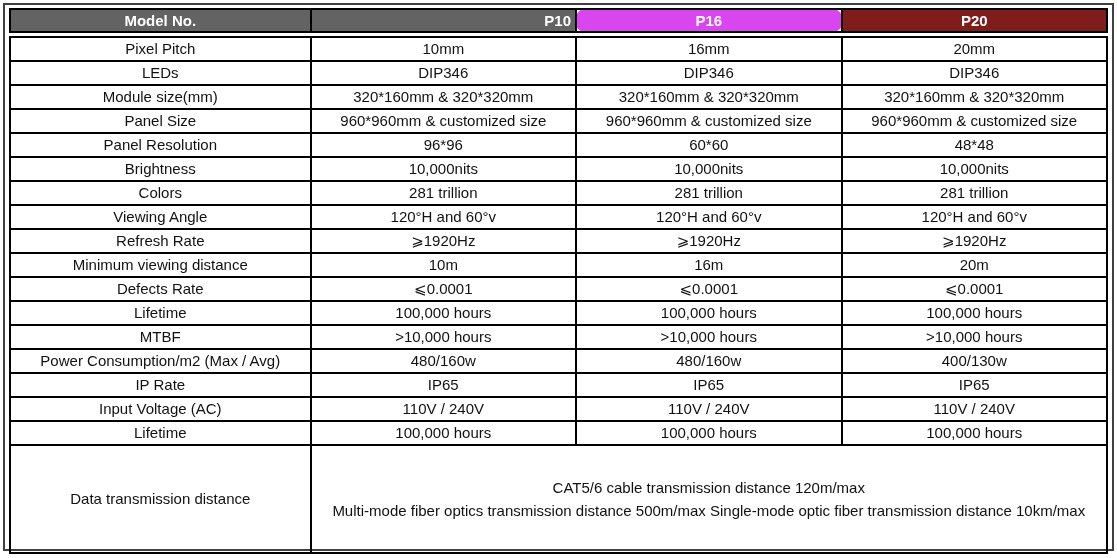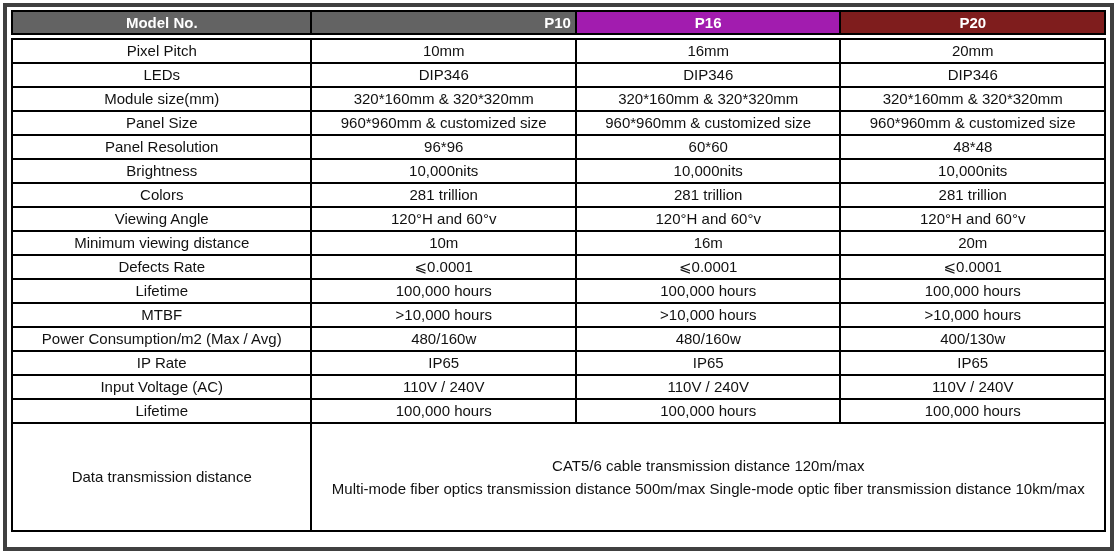--- a/index.html
+++ b/index.html
@@ -12,21 +12,21 @@
     height: 558px;
     overflow: hidden;
     font-family: "Liberation Sans", "DejaVu Sans", sans-serif;
     color: #111111;
   }
   .frame {
     box-sizing: border-box;
     margin: 3px 0 0 3px;
     width: 1111px;
     height: 548px;
-    border: 4px solid #404040;
+    border: 2px solid #404040;
     padding: 3px 4px 4px 4px;
     background: #ffffff;
   }
   table {
     width: 100%;
     border-collapse: collapse;
     table-layout: fixed;
   }
   col.c-label { width: 27.4%; }
   col.c-val   { width: 24.2%; }
@@ -74,21 +74,21 @@
     <colgroup>
         <col class="c-label">
         <col class="c-val">
         <col class="c-val">
         <col class="c-val">
       </colgroup>
     <tbody>
         <tr>
       <th style="background: rgb(99, 99, 99); color: rgb(255, 255, 255);">Model No.</th>
       <th style="background: rgb(99, 99, 99); color: rgb(255, 255, 255); text-align: right;">P10</th>
-      <th style="background: #a21caf; color: rgb(255, 255, 255);">P16</th>
+      <th style="background: #d946ef; color: rgb(255, 255, 255); border-radius: 9px;">P16</th>
       <th style="background: #7f1d1d; color: rgb(255, 255, 255);">P20</th>
     </tr>
   </tbody>
     </table>
 
   <table class="body-table">
     <colgroup>
         <col class="c-label">
         <col class="c-val">
         <col class="c-val">
@@ -136,20 +136,26 @@
       <td>Colors</td>
       <td>281 trillion</td>
       <td>281 trillion</td>
       <td>281 trillion</td>
     </tr>
     <tr>
       <td>Viewing Angle</td>
       <td>120°H and 60°v</td>
       <td>120°H and 60°v</td>
       <td>120°H and 60°v</td>
+    </tr>
+    <tr>
+      <td>Refresh Rate</td>
+      <td>⩾1920Hz</td>
+      <td>⩾1920Hz</td>
+      <td>⩾1920Hz</td>
     </tr>
     <tr>
       <td>Minimum viewing distance</td>
       <td>10m</td>
       <td>16m</td>
       <td>20m</td>
     </tr>
     <tr>
       <td>Defects Rate</td>
       <td>⩽0.0001</td>

